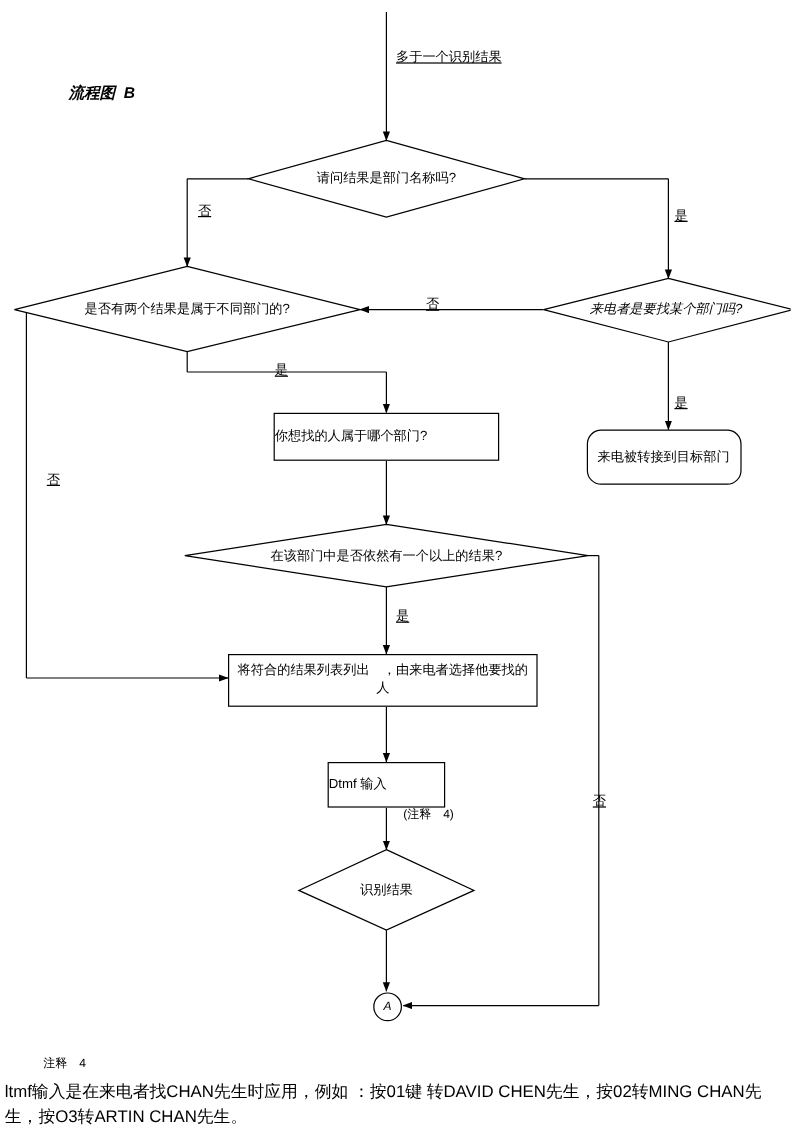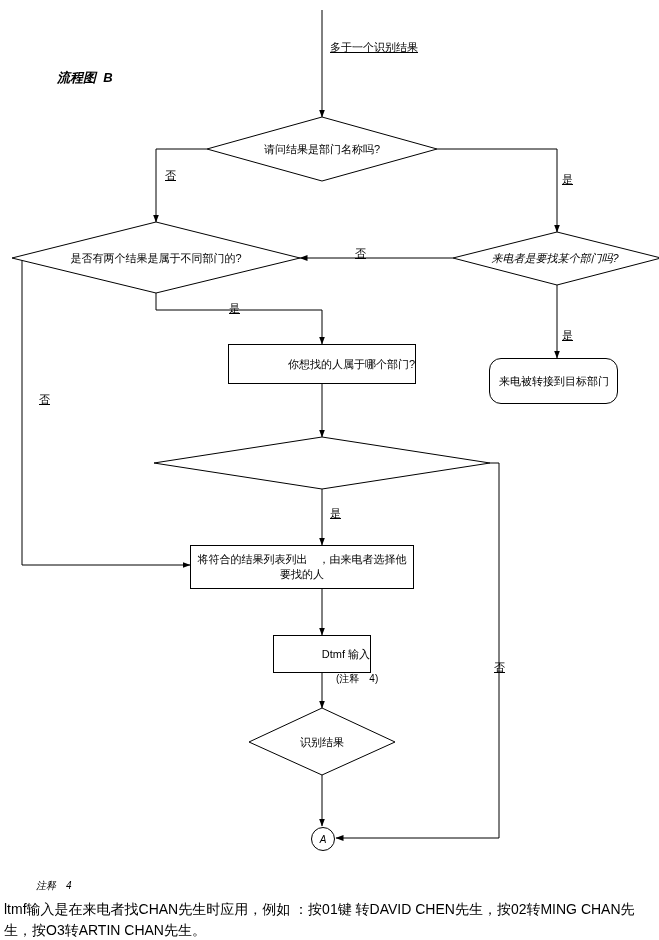--- a/index.html
+++ b/index.html
@@ -24,21 +24,21 @@
     top: 0;
     width: 659px;
     height: 940px;
     pointer-events: none;
   }
   .node {
     position: absolute;
     box-sizing: border-box;
     display: flex;
     align-items: center;
-    justify-content: flex-end;
+    justify-content: flex-start;
     text-align: center;
     font-size: 11px;
     line-height: 1.35;
   }
   .rect {
     border: 1px solid #000000;
     background: #ffffff;
   }
   .diamond-wrap {
     position: absolute;
@@ -68,21 +68,20 @@
     font-style: italic;
     font-weight: bold;
     font-size: 13px;
     white-space: pre;
     margin-top: 24px;
   }
   .note-title {
     position: absolute;
     font-size: 10px;
     white-space: pre;
-    font-style: italic;
   }
   .note-body {
     position: absolute;
     font-size: 14px;
     line-height: 1.5;
     font-family: Liberation Sans, sans-serif;
     width: 640px;
   }
   .circle {
     position: absolute;
@@ -163,34 +162,37 @@
   </div>
 
   <div class="diamond-wrap" style="left:22px; top:226px; width:268px; height:64px;">
     <div class="diamond-label">是否有两个结果是属于不同部门的?</div>
   </div>
 
   <div class="diamond-wrap" style="left:460px; top:232px; width:190px; height:52px;font-style:italic;">
     <div class="diamond-label">来电者是要找某个部门吗?</div>
   </div>
 
+  <div class="diamond-wrap" style="left:217px; top:439px; width:210px; height:50px;">
+    <div class="diamond-label">在该部门中是否依然有一个以上的结果?</div>
+  </div>
 
   <div class="diamond-wrap" style="left:262px; top:720px; width:120px; height:44px;">
     <div class="diamond-label">识别结果</div>
   </div>
 
   <div class="node rect" style="left:228px; top:344px; width:188px; height:40px;">
     <span>你想找的人属于哪个部门?</span>
   </div>
 
   <div class="node rect" style="left:489px; top:358px; width:129px; height:46px; padding:0 8px;border-radius:12px;">
     <span>来电被转接到目标部门</span>
   </div>
 
-  <div class="node rect" style="left:190px; top:545px; width:224px; height:44px; padding:0 2px;">
+  <div class="node rect" style="left:190px; top:545px; width:258px; height:44px; padding:0 2px;">
     <span>将符合的结果列表列出　，由来电者选择他要找的人</span>
   </div>
 
   <div class="node rect" style="left:273px; top:635px; width:98px; height:38px;">
     <span>Dtmf 输入</span>
   </div>
 
   <div class="circle" style="left:311px; top:827px; width:22px; height:22px;">
     <span>A</span>
   </div>

